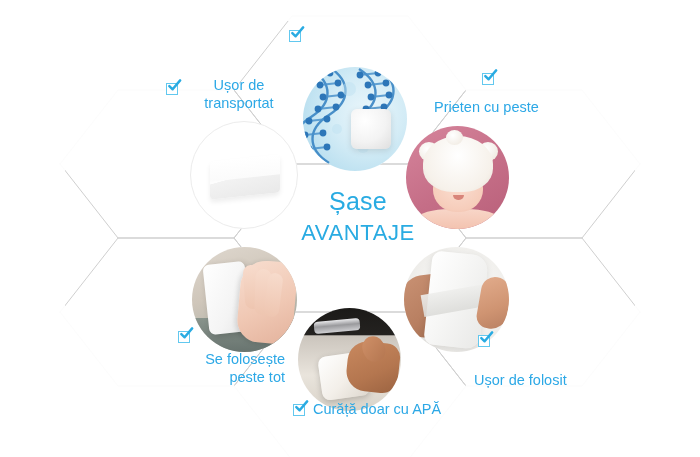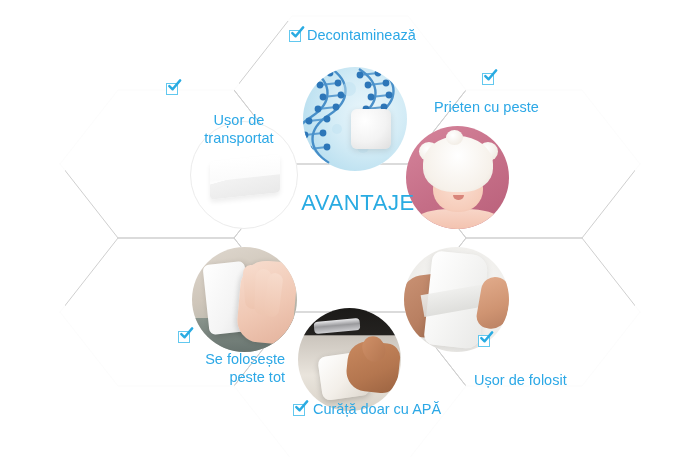--- a/index.html
+++ b/index.html
@@ -218,21 +218,21 @@
   
   #lbl-decontamineaza{ left:289px;top:26px; }
   #lbl-decontamineaza .chk{margin-right:3px;}
 
   #lbl-prieten{ left:434px;top:72px;width:140px;text-align:left; }
   #lbl-prieten .chk{position:absolute;left:48px;top:0px;}
   #lbl-prieten .txt{position:absolute;left:0px;top:26px;}
 
   #lbl-usor-transport{ left:166px;top:80px;width:120px; }
   #lbl-usor-transport .chk{position:absolute;left:0px;top:2px;}
-  #lbl-usor-transport .txt{position:absolute;left:26px;top:-4px;width:94px;text-align:center;margin-top:35px;}
+  #lbl-usor-transport .txt{position:absolute;left:26px;top:-4px;width:94px;text-align:center;}
 
   #lbl-folosit{ left:478px;top:334px;width:130px; }
   #lbl-folosit .chk{position:absolute;left:0px;top:0px;}
   #lbl-folosit .txt{position:absolute;left:-4px;top:22px;margin-top:15px;}
 
   #lbl-curata{ left:293px;top:400px; }
   #lbl-curata .chk{margin-right:5px;}
 
   #lbl-peste-tot{ left:165px;top:330px;width:115px; }
   #lbl-peste-tot .chk{position:absolute;left:13px;top:0px;}
@@ -394,30 +394,31 @@
   </div>
 
   <div class="circle c-hand2">
     <div class="hand2-bg"></div>
     <div class="hand2-left"></div>
     <div class="hand2-sponge"></div>
     <div class="hand2-right"></div>
   </div>
 
   <div id="center-text">
+    <div id="center-line1">Șase</div>
     <div id="center-line2">AVANTAJE</div>
   </div>
 
   <div class="label" id="lbl-decontamineaza">
     <span class="chk">
       <span class="box"></span>
       <svg class="tick" viewBox="0 0 16 16">
           <path d="M2.5,7.5 L6,11 L14,1.5" fill="none" stroke="#29abe2" stroke-width="2.6" stroke-linecap="round" stroke-linejoin="round"></path>
         </svg>
-    </span><span class="txt">Decontaminează</span>
+    </span>
   </div>
 
   <div class="label" id="lbl-prieten">
     <span class="chk">
       <span class="box"></span>
       <svg class="tick" viewBox="0 0 16 16">
           <path d="M2.5,7.5 L6,11 L14,1.5" fill="none" stroke="#29abe2" stroke-width="2.6" stroke-linecap="round" stroke-linejoin="round"></path>
         </svg>
     </span>
     <span class="txt">Prieten cu peste</span>

